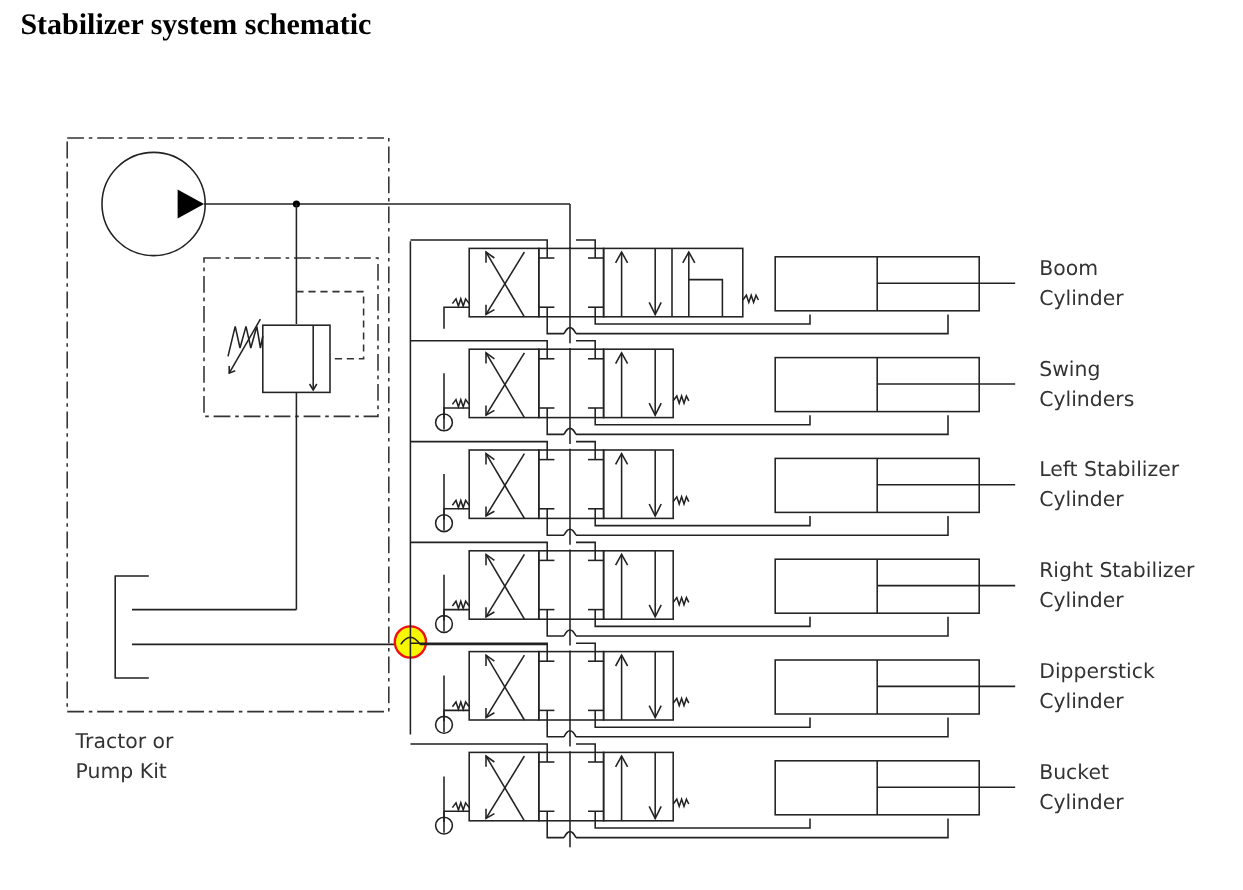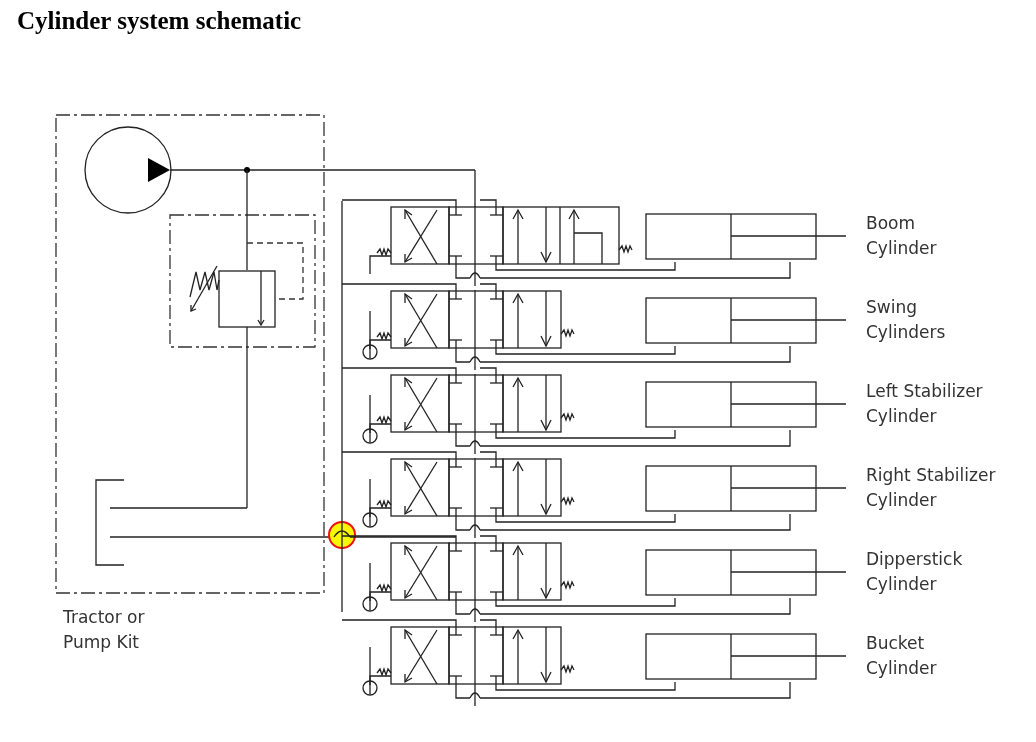--- a/index.html
+++ b/index.html
@@ -11,21 +11,21 @@
   }
   svg#schematic { position: absolute; left: 0; top: 0; }
   .lbl { font-family: "DejaVu Sans", sans-serif; font-size: 17px; fill: #333; }
   .ln { stroke: #222; stroke-width: 1.3; fill: none; }
   .dash { stroke: #333; stroke-width: 1.3; fill: none; stroke-dasharray: 14 4 3 4; }
   .dashed { stroke: #333; stroke-width: 1.3; fill: none; stroke-dasharray: 6 4; }
 </style>
 </head>
 <body>
 
-<h1 class="title">Cylinder system schematic</h1>
+<h1 class="title">Stabilizer system schematic</h1>
 
 <svg id="schematic" width="1036" height="742" viewBox="0 0 1036 742" xmlns="http://www.w3.org/2000/svg">
   <g id="pump-kit">
     <rect class="dash" x="56" y="115" width="268" height="478"></rect>
     <circle class="ln" cx="128" cy="170" r="43"></circle>
     <polygon points="148,158 170,170 148,182" fill="#000"></polygon>
     <line class="ln" x1="170" y1="170" x2="475" y2="170"></line>
     <circle cx="247" cy="170" r="3" fill="#000"></circle>
     <rect class="dash" x="170" y="215" width="145" height="132"></rect>
     <line class="ln" x1="247" y1="170" x2="247" y2="270"></line>

